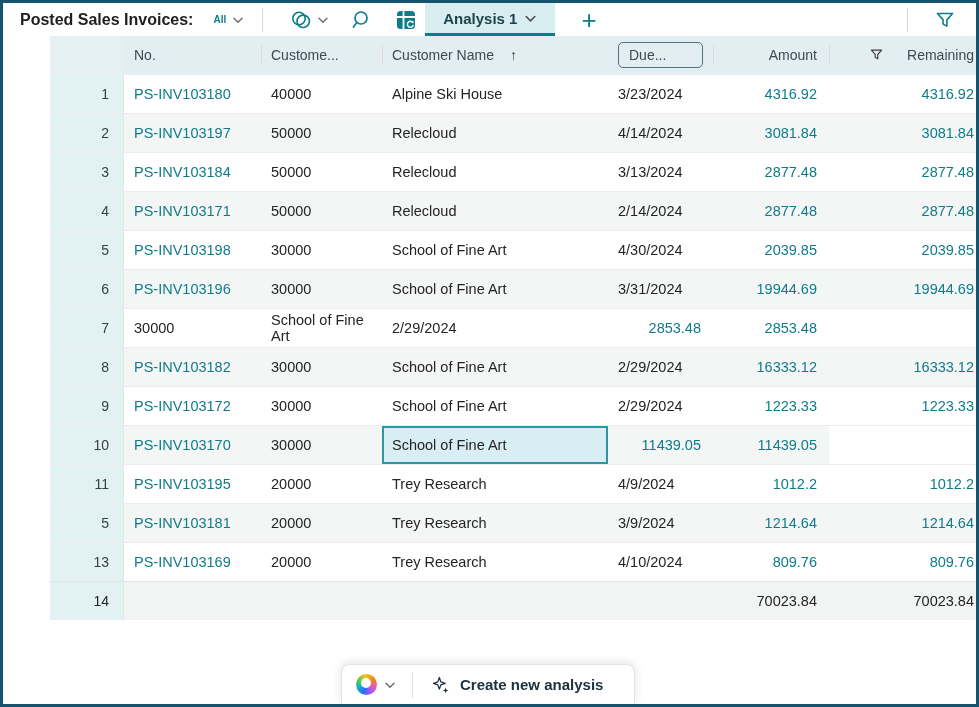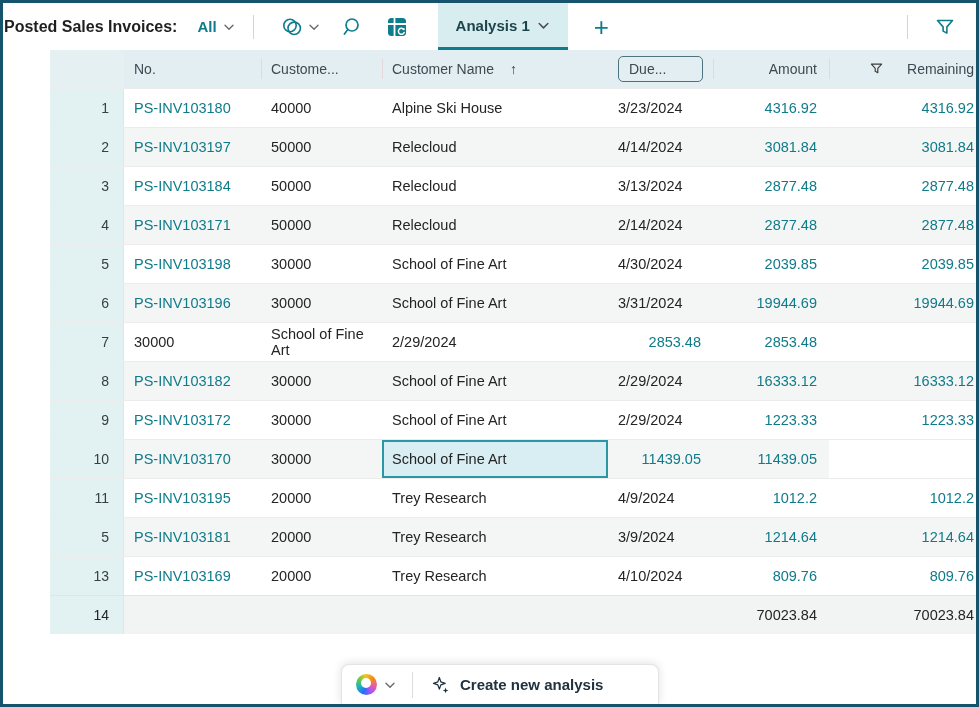--- a/index.html
+++ b/index.html
@@ -12,34 +12,33 @@
   .app {
     position: relative;
     width: 979px; height: 707px;
     border: 3px solid #16546E;
     background: #ffffff;
     overflow: hidden;
   }
 
   
   .toolbar {
-    height: 47px;
+    height: 33px;
     display: flex;
     align-items: stretch;
     background: #ffffff;
-    padding-left: 1px;
+    padding-left: 17px;
   }
   .toolbar .titlewrap { display: flex; align-items: center; gap: 20px; }
   .page-title { font-size: 16px; font-weight: 700; color: #1f1f1f; white-space: nowrap; }
   .view-dd { display: flex; align-items: center; gap: 6px; cursor: pointer; }
-  .view-dd .label { font-size: 15px; font-weight: 700; color: #0E7C8B; }
+  .view-dd .label { font-size: 10px; font-weight: 700; color: #0E7C8B; }
   .tb-divider { width: 1px; background: #d4d4d4; height: 24px; align-self: center; margin: 0 18px; }
   .icon-btn { display: flex; align-items: center; gap: 4px; align-self: center; padding: 4px 8px; cursor: pointer; border-radius: 3px; }
   .analysis-tab {
-    margin-left: 22px;
     align-self: stretch;
     display: flex; align-items: center; gap: 7px;
     background: #D8EDF0;
     padding: 0 18px;
     border-bottom: 3px solid #0E7C8B;
     cursor: pointer;
   }
   .analysis-tab .label { font-size: 15px; font-weight: 700; color: #1d444d; }
   .add-tab {
     align-self: center; margin-left: 16px;
@@ -121,21 +120,21 @@
     justify-content: flex-start;
   }
   .rail-tab + .rail-tab { border-top: 1px solid #e3e3e3; }
   .rail-tab svg { transform: rotate(90deg); flex: none; }
   .rail-tab .vlabel { letter-spacing: 0.2px; }
 
   
   .copilot-bar {
     position: absolute;
     left: 338px; bottom: 0;
-    width: 318px; height: 40px;
+    width: 294px; height: 40px;
     background: #ffffff;
     border: 1px solid #e4e4e4;
     border-bottom: none;
     border-radius: 8px 8px 0 0;
     box-shadow: 0 -1px 10px rgba(0,0,0,0.12);
     display: flex; align-items: center;
     padding: 0 14px;
   }
   .copilot-btn { display: flex; align-items: center; gap: 7px; cursor: pointer; padding-right: 12px; }
   .copilot-logo {

